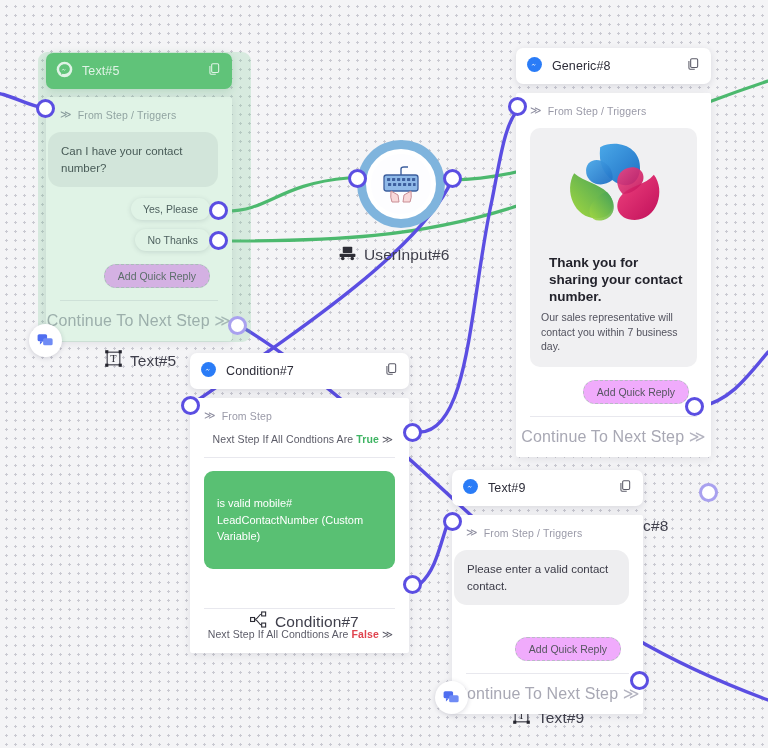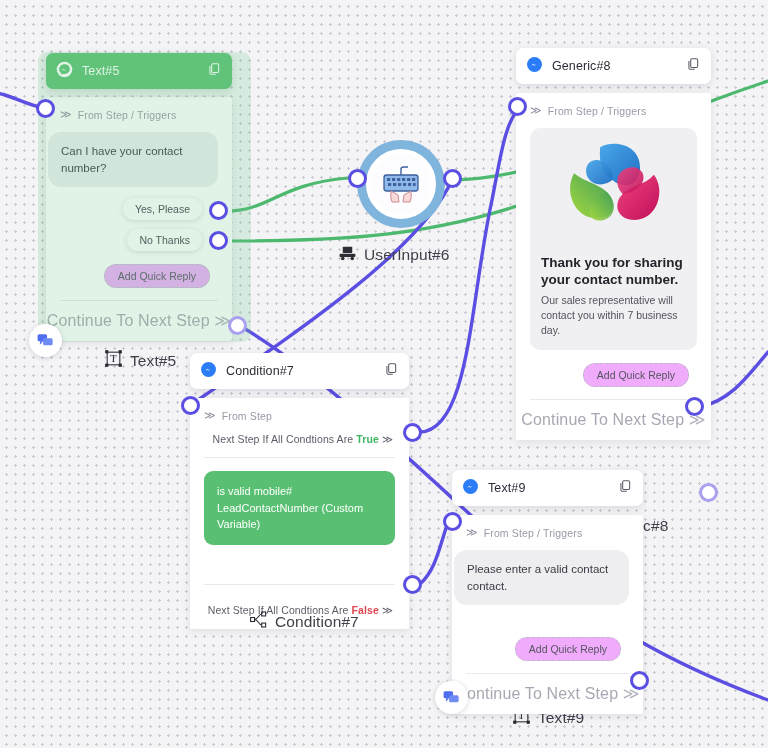--- a/index.html
+++ b/index.html
@@ -46,21 +46,21 @@
     letter-spacing: .15px;
   }
   .chev { color: #8e8ea0; font-size: 11px; }
   .bubble {
     margin: 11px 14px 0 2px;
     background: #eeeef0;
     border-radius: 13px;
     padding: 11px 13px;
     font-size: 11.5px; line-height: 1.45; color: #3a3a46;
   }
-  .qr-row { display: flex; justify-content: flex-end; padding-right: 30px; margin-top: 11px; }
+  .qr-row { display: flex; justify-content: flex-end; padding-right: 22px; margin-top: 11px; }
   .qr {
     background: #fff; border-radius: 12px;
     box-shadow: 0 1px 5px rgba(40,40,70,.17);
     font-size: 10.5px; color: #444452;
     padding: 5px 12px;
   }
   .aqr-row { display:flex; justify-content:flex-end; padding-right: 22px; margin-top: 13px; }
   .aqr {
     border: 1px dashed #b9b9c6; border-radius: 13px;
     font-size: 10.5px; color: #55555f; padding: 5px 13px;
@@ -100,33 +100,33 @@
     border-radius: 9px; z-index: 1;
   }
 
   
   .gal {
     margin: 11px 14px 0 14px;
     background:#f0f0f2; border-radius: 10px; overflow:hidden;
   }
   .gal-img { height: 118px; display:flex; align-items:center; justify-content:center; }
   .gal-txt { padding: 9px 11px 13px 11px; }
-  .gal-h { font-size: 13.5px; font-weight: 700; color: #23232c; line-height:1.25; }
+  .gal-h { font-size: 13.5px; font-weight: 700; color: #23232c; line-height:1.25;margin-left:8px; }
   .gal-s { font-size: 10.5px; color:#52525e; line-height:1.42; margin-top: 4px; }
 
   
   .cond-line {
     text-align: right; font-size: 10.5px; color:#5c5c68;
     padding: 11px 16px 0 0; letter-spacing:.1px;
   }
   .cond-line .tv { color:#3fb463; font-weight:700; }
   .cond-line .fv { color:#e0444f; font-weight:700; }
   .cond-box {
     margin: 13px 14px 0 14px; background:#59c073; border-radius: 9px;
-    padding: 12px 13px; color:#fff; font-size: 11px; line-height:1.5;
+    padding: 24px 13px; color:#fff; font-size: 11px; line-height:1.5;
   }
 
   
   #ui6 {
     position:absolute; left:357px; top:140px; width: 88px; height: 88px;
     border-radius: 50%; background:#7fb4dd;
     display:flex; align-items:center; justify-content:center; z-index: 22;
   }
   #ui6 .ring {
     width: 70px; height: 70px; border-radius:50%;

